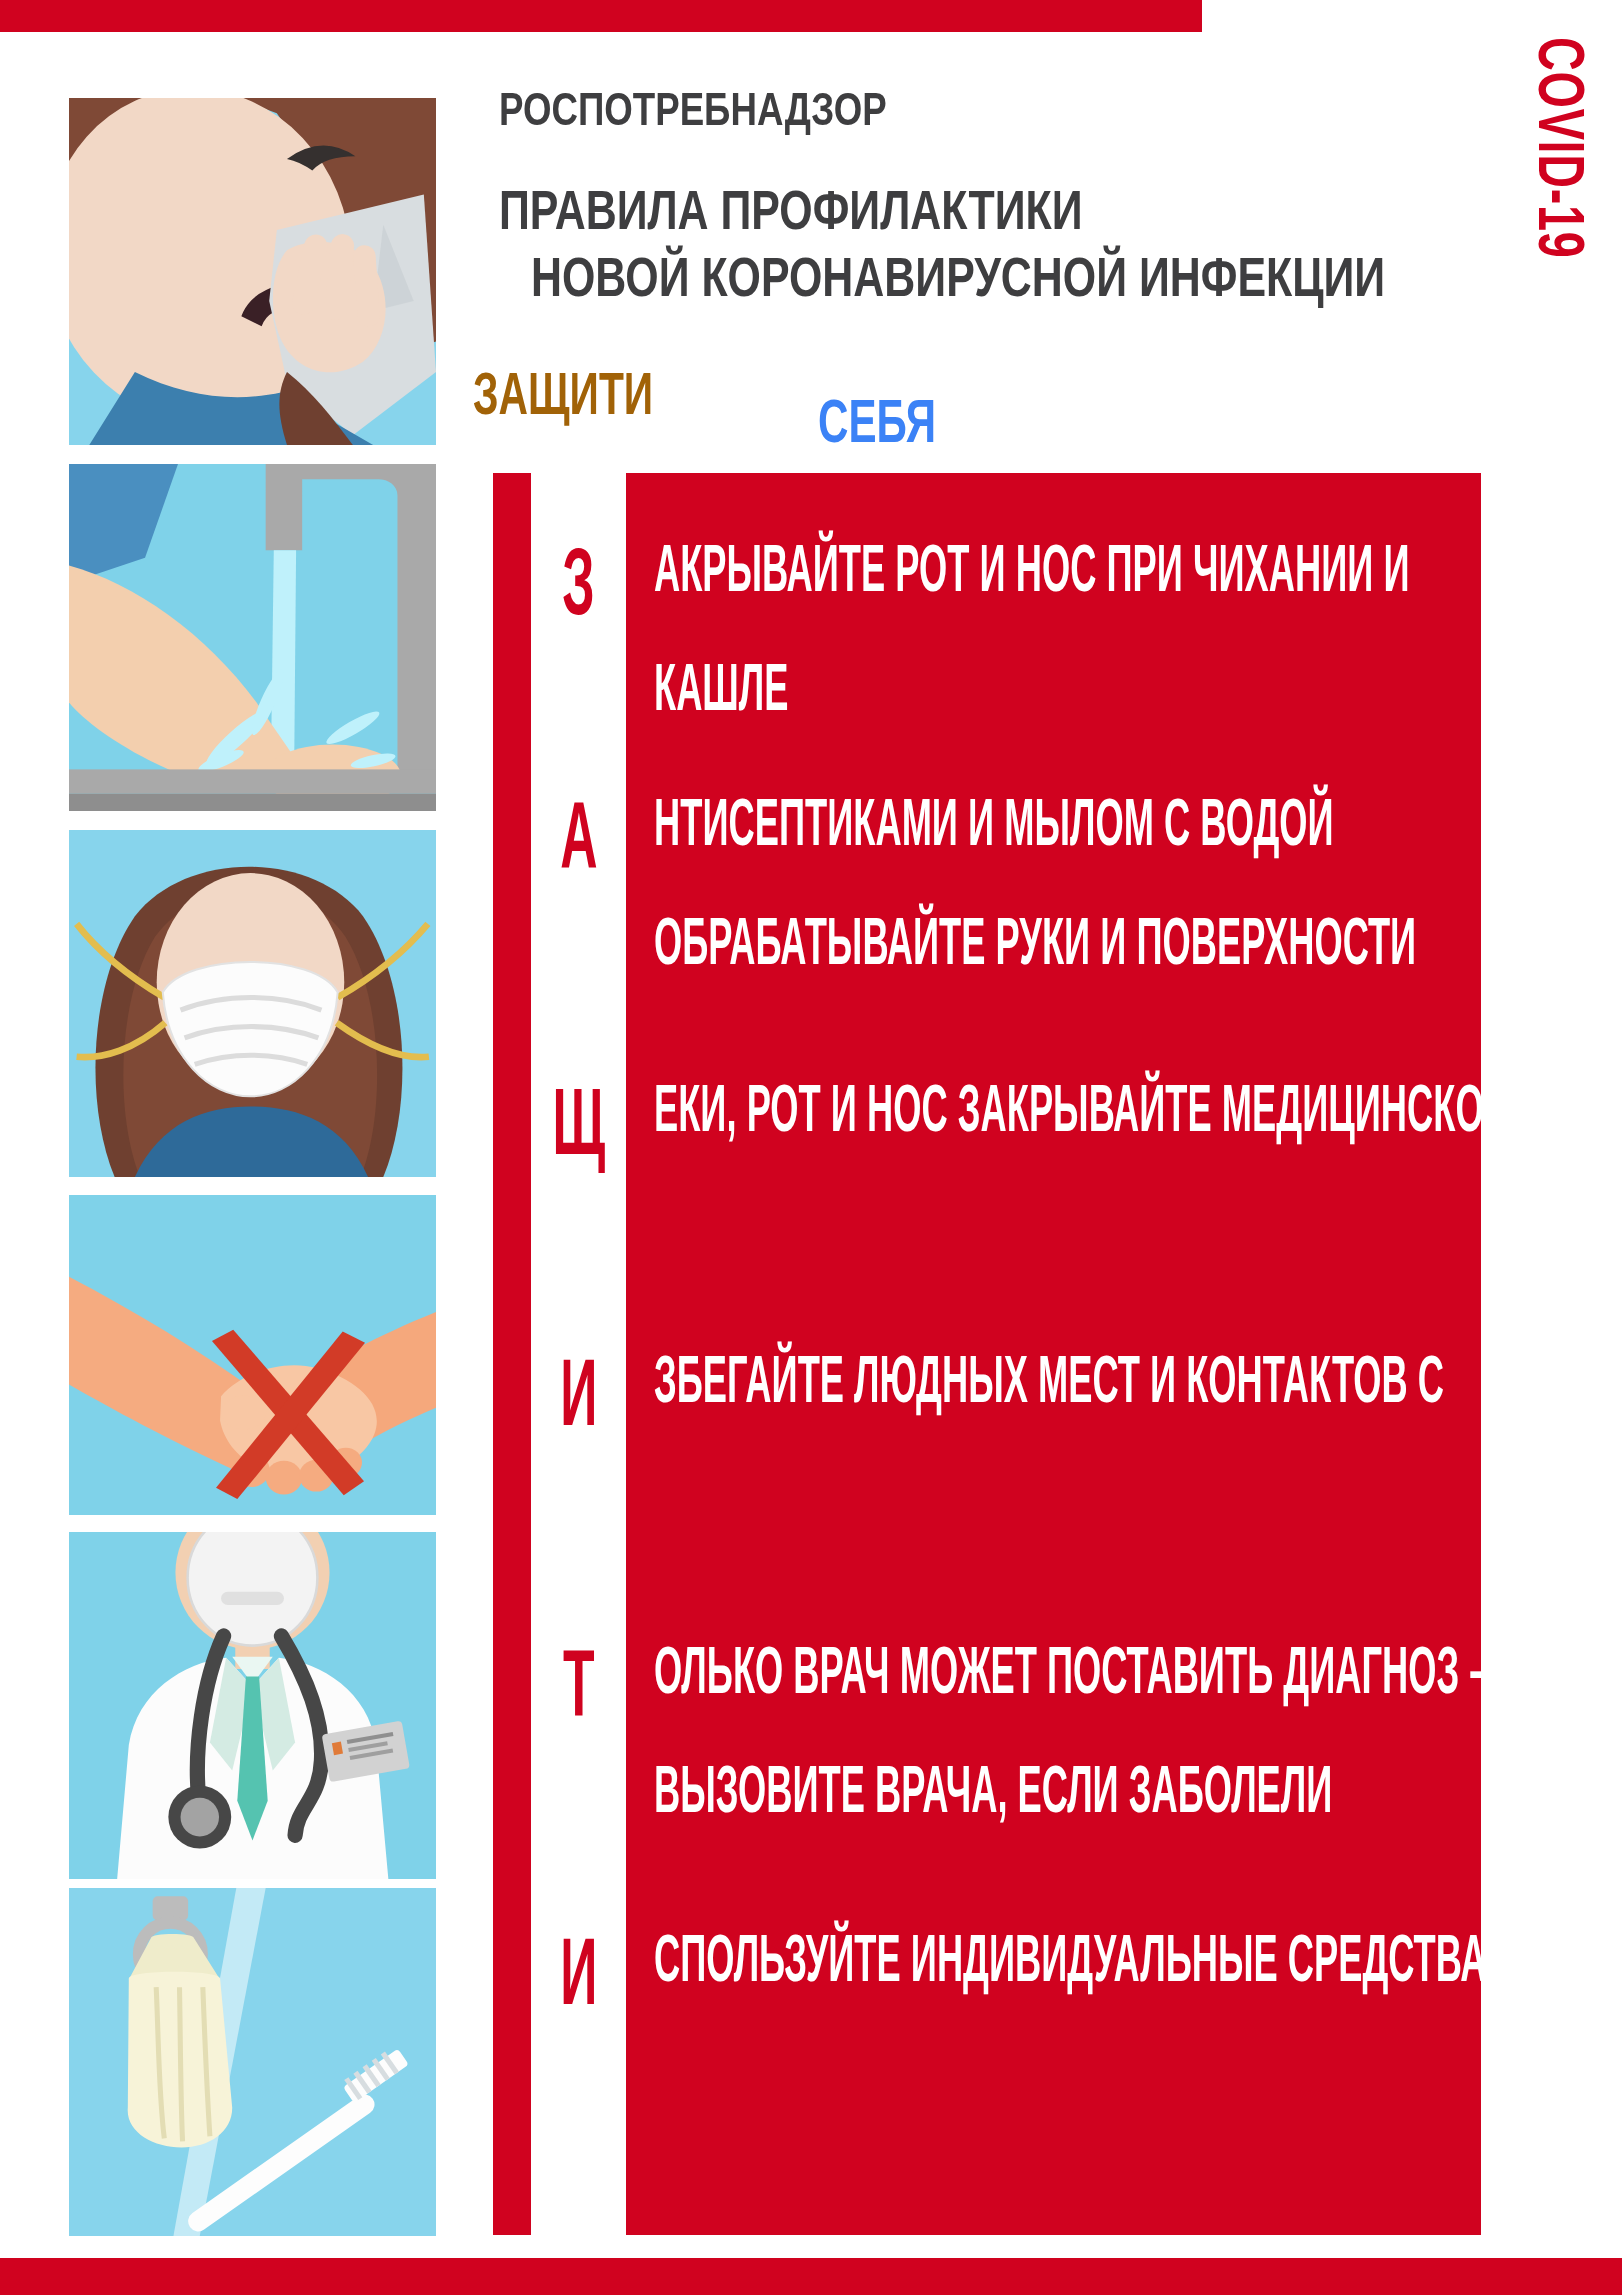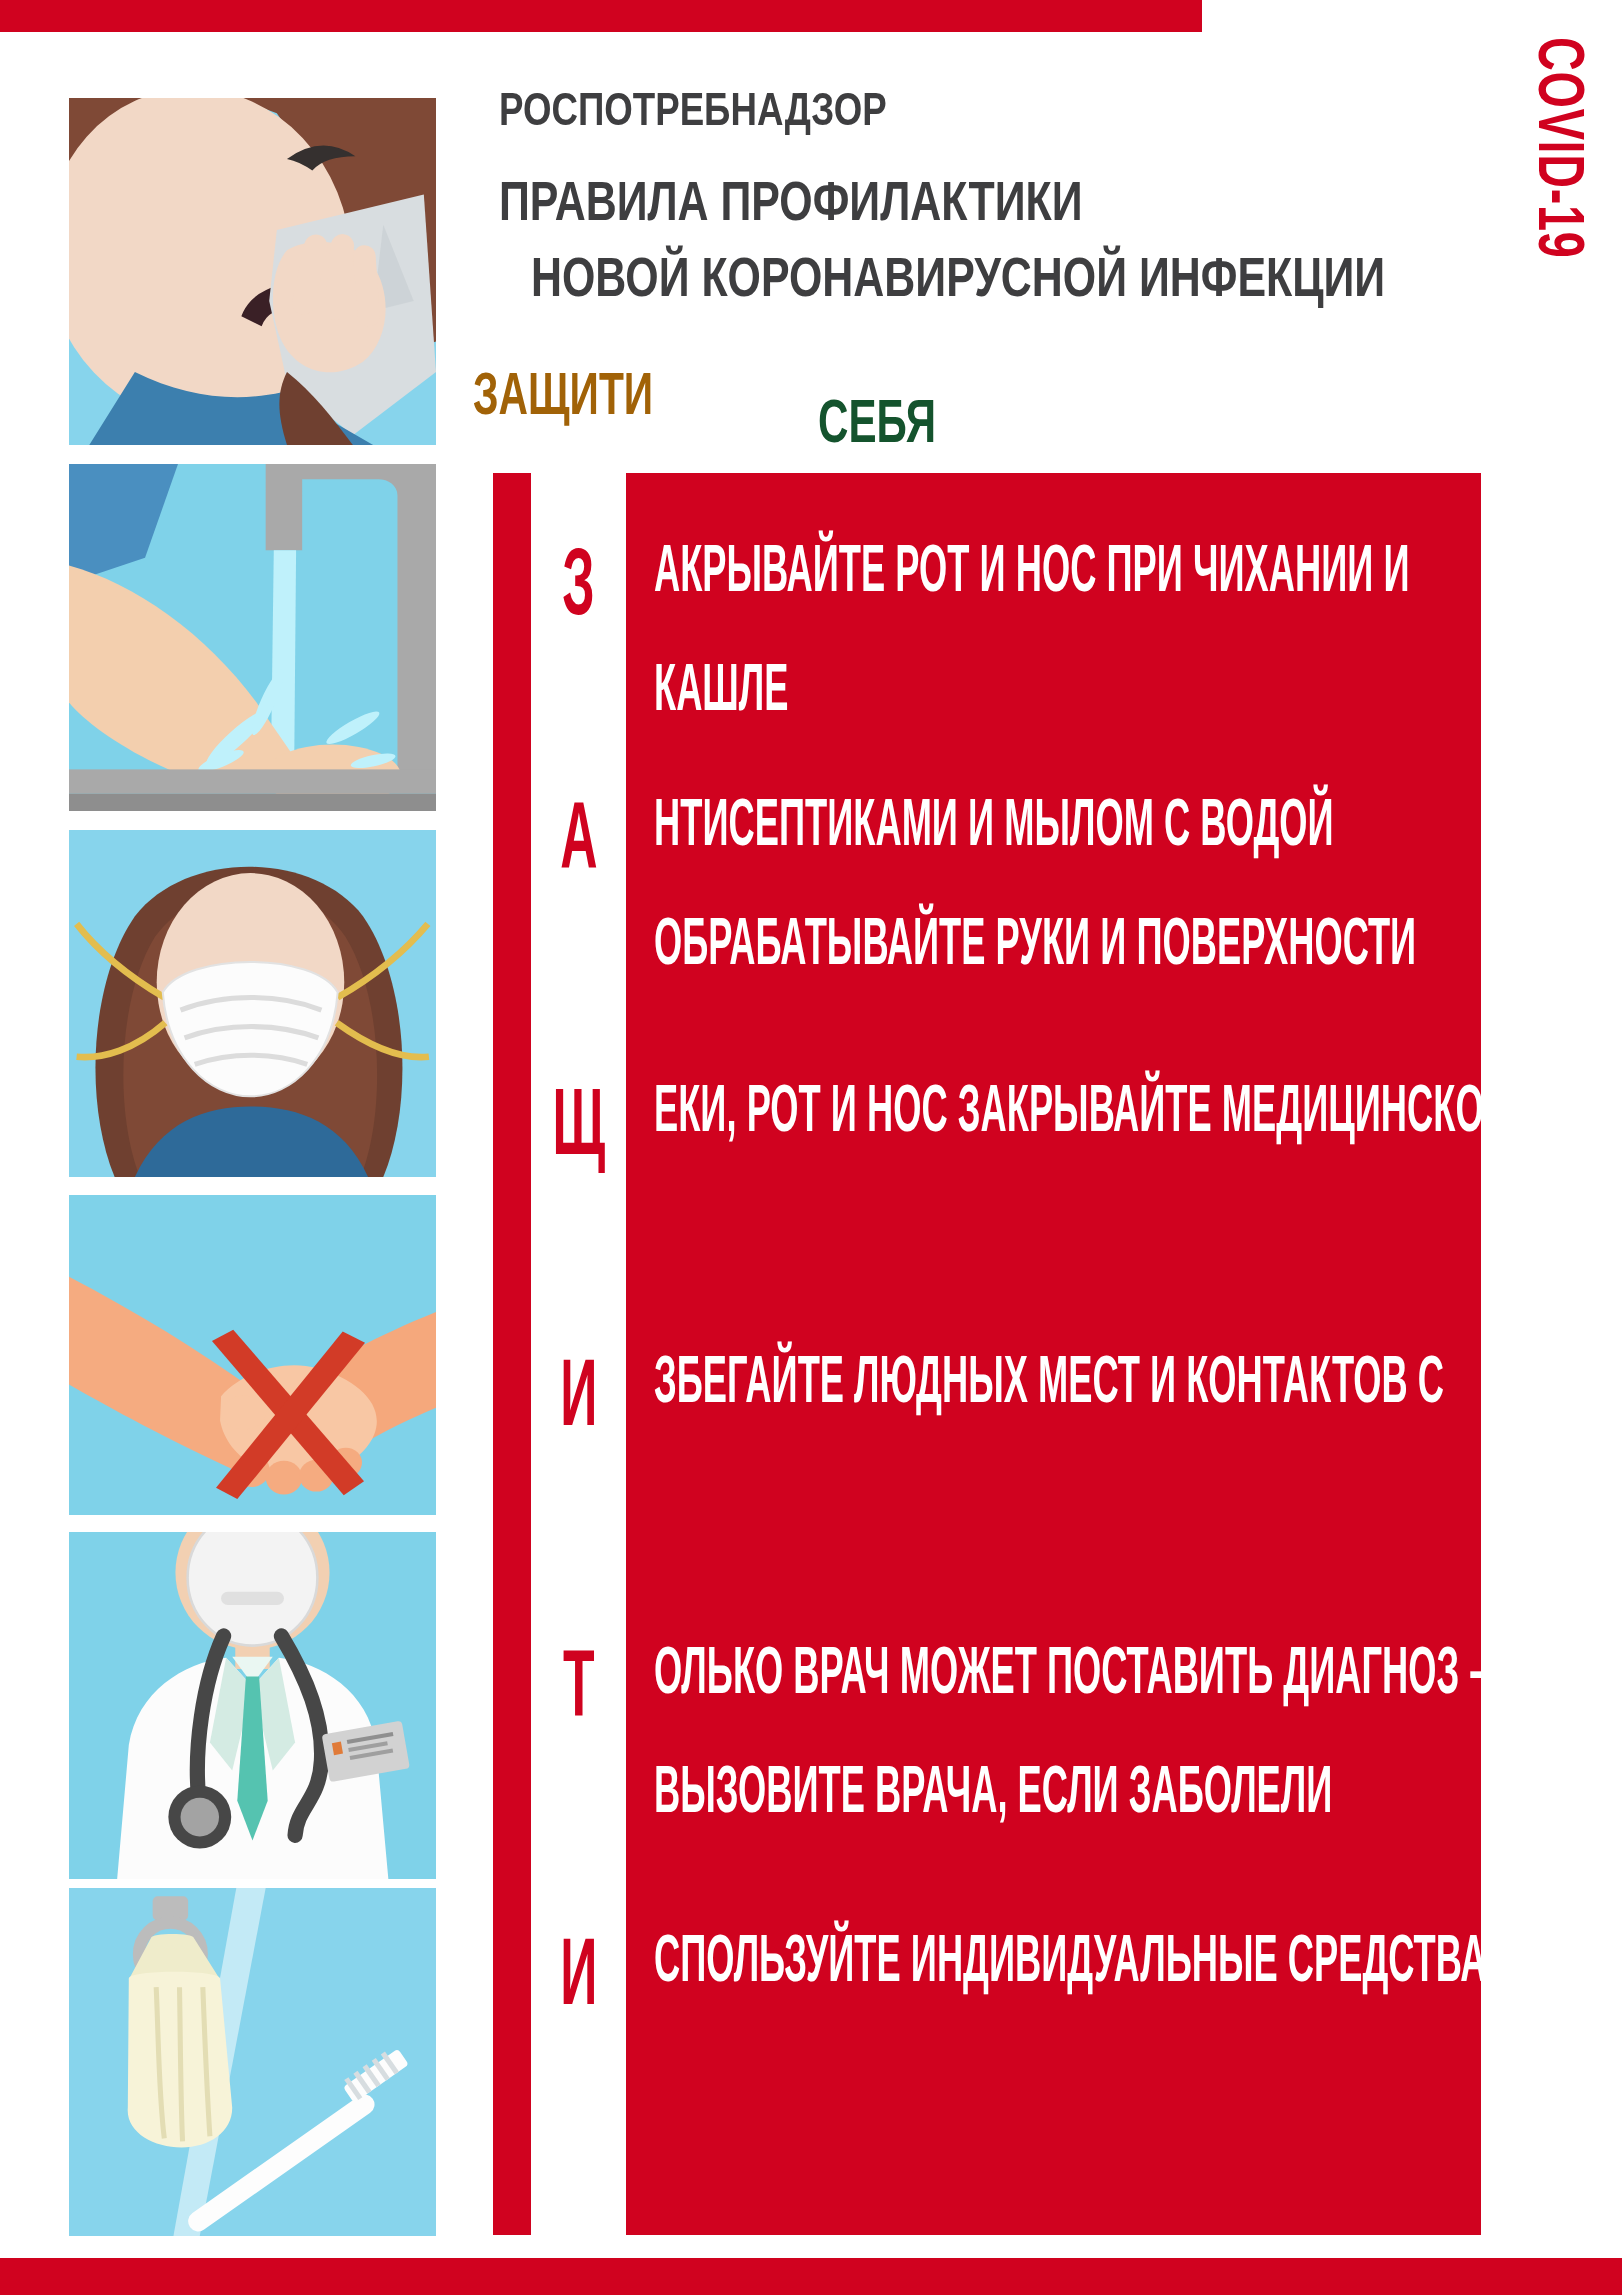--- a/index.html
+++ b/index.html
@@ -9,25 +9,25 @@
   }
   
   .top-bar{position:absolute;left:0;top:0;width:1202px;height:32px;background:#d0021f;}
   .bottom-bar{position:absolute;left:0;top:2258px;width:1623px;height:38px;background:#d0021f;}
   .red-strip{position:absolute;left:493px;top:473px;width:38px;height:1762px;background:#d0021f;}
   .rules-panel{position:absolute;left:626px;top:473px;width:855px;height:1762px;background:#d0021f;}
   
   .hline{position:absolute;left:499px;color:#3e3e40;line-height:1;white-space:nowrap;}
   .hline > span{display:inline-block;transform:scaleX(.78);transform-origin:0 50%;}
   .h-agency{top:85px;font-size:47px;}
-  .h-t1{top:174px;font-size:55px;}
+  .h-t1{top:183px;font-size:55px;}
   .h-t2{top:250px;font-size:55px;margin-left:32px;}
   .protect-red{position:absolute;left:473px;top:364px;font-size:60px;color:#a16207;line-height:1;white-space:nowrap;}
   .protect-red > span{display:inline-block;transform:scaleX(.68);transform-origin:0 50%;}
-  .protect-dark{position:absolute;left:818px;top:390px;font-size:62px;color:#14532d;line-height:1;white-space:nowrap;}
+  .protect-dark{position:absolute;left:818px;top:390px;font-size:62px;color:#3b82f6;line-height:1;white-space:nowrap;}
   .protect-dark > span{display:inline-block;transform:scaleX(.68);transform-origin:0 50%;}
   
   .covid{
     position:absolute;left:1529px;top:37px;writing-mode:vertical-rl;
     font-size:65px;color:#d0021f;line-height:1;letter-spacing:1px;
     transform:scaleY(.72);transform-origin:50% 0;white-space:nowrap;
   }
   
   .acro{position:absolute;left:531px;width:95px;text-align:center;font-size:94px;color:#d0021f;line-height:1;}
   .acro > span{display:inline-block;transform:scaleX(.55);transform-origin:50% 50%;}

